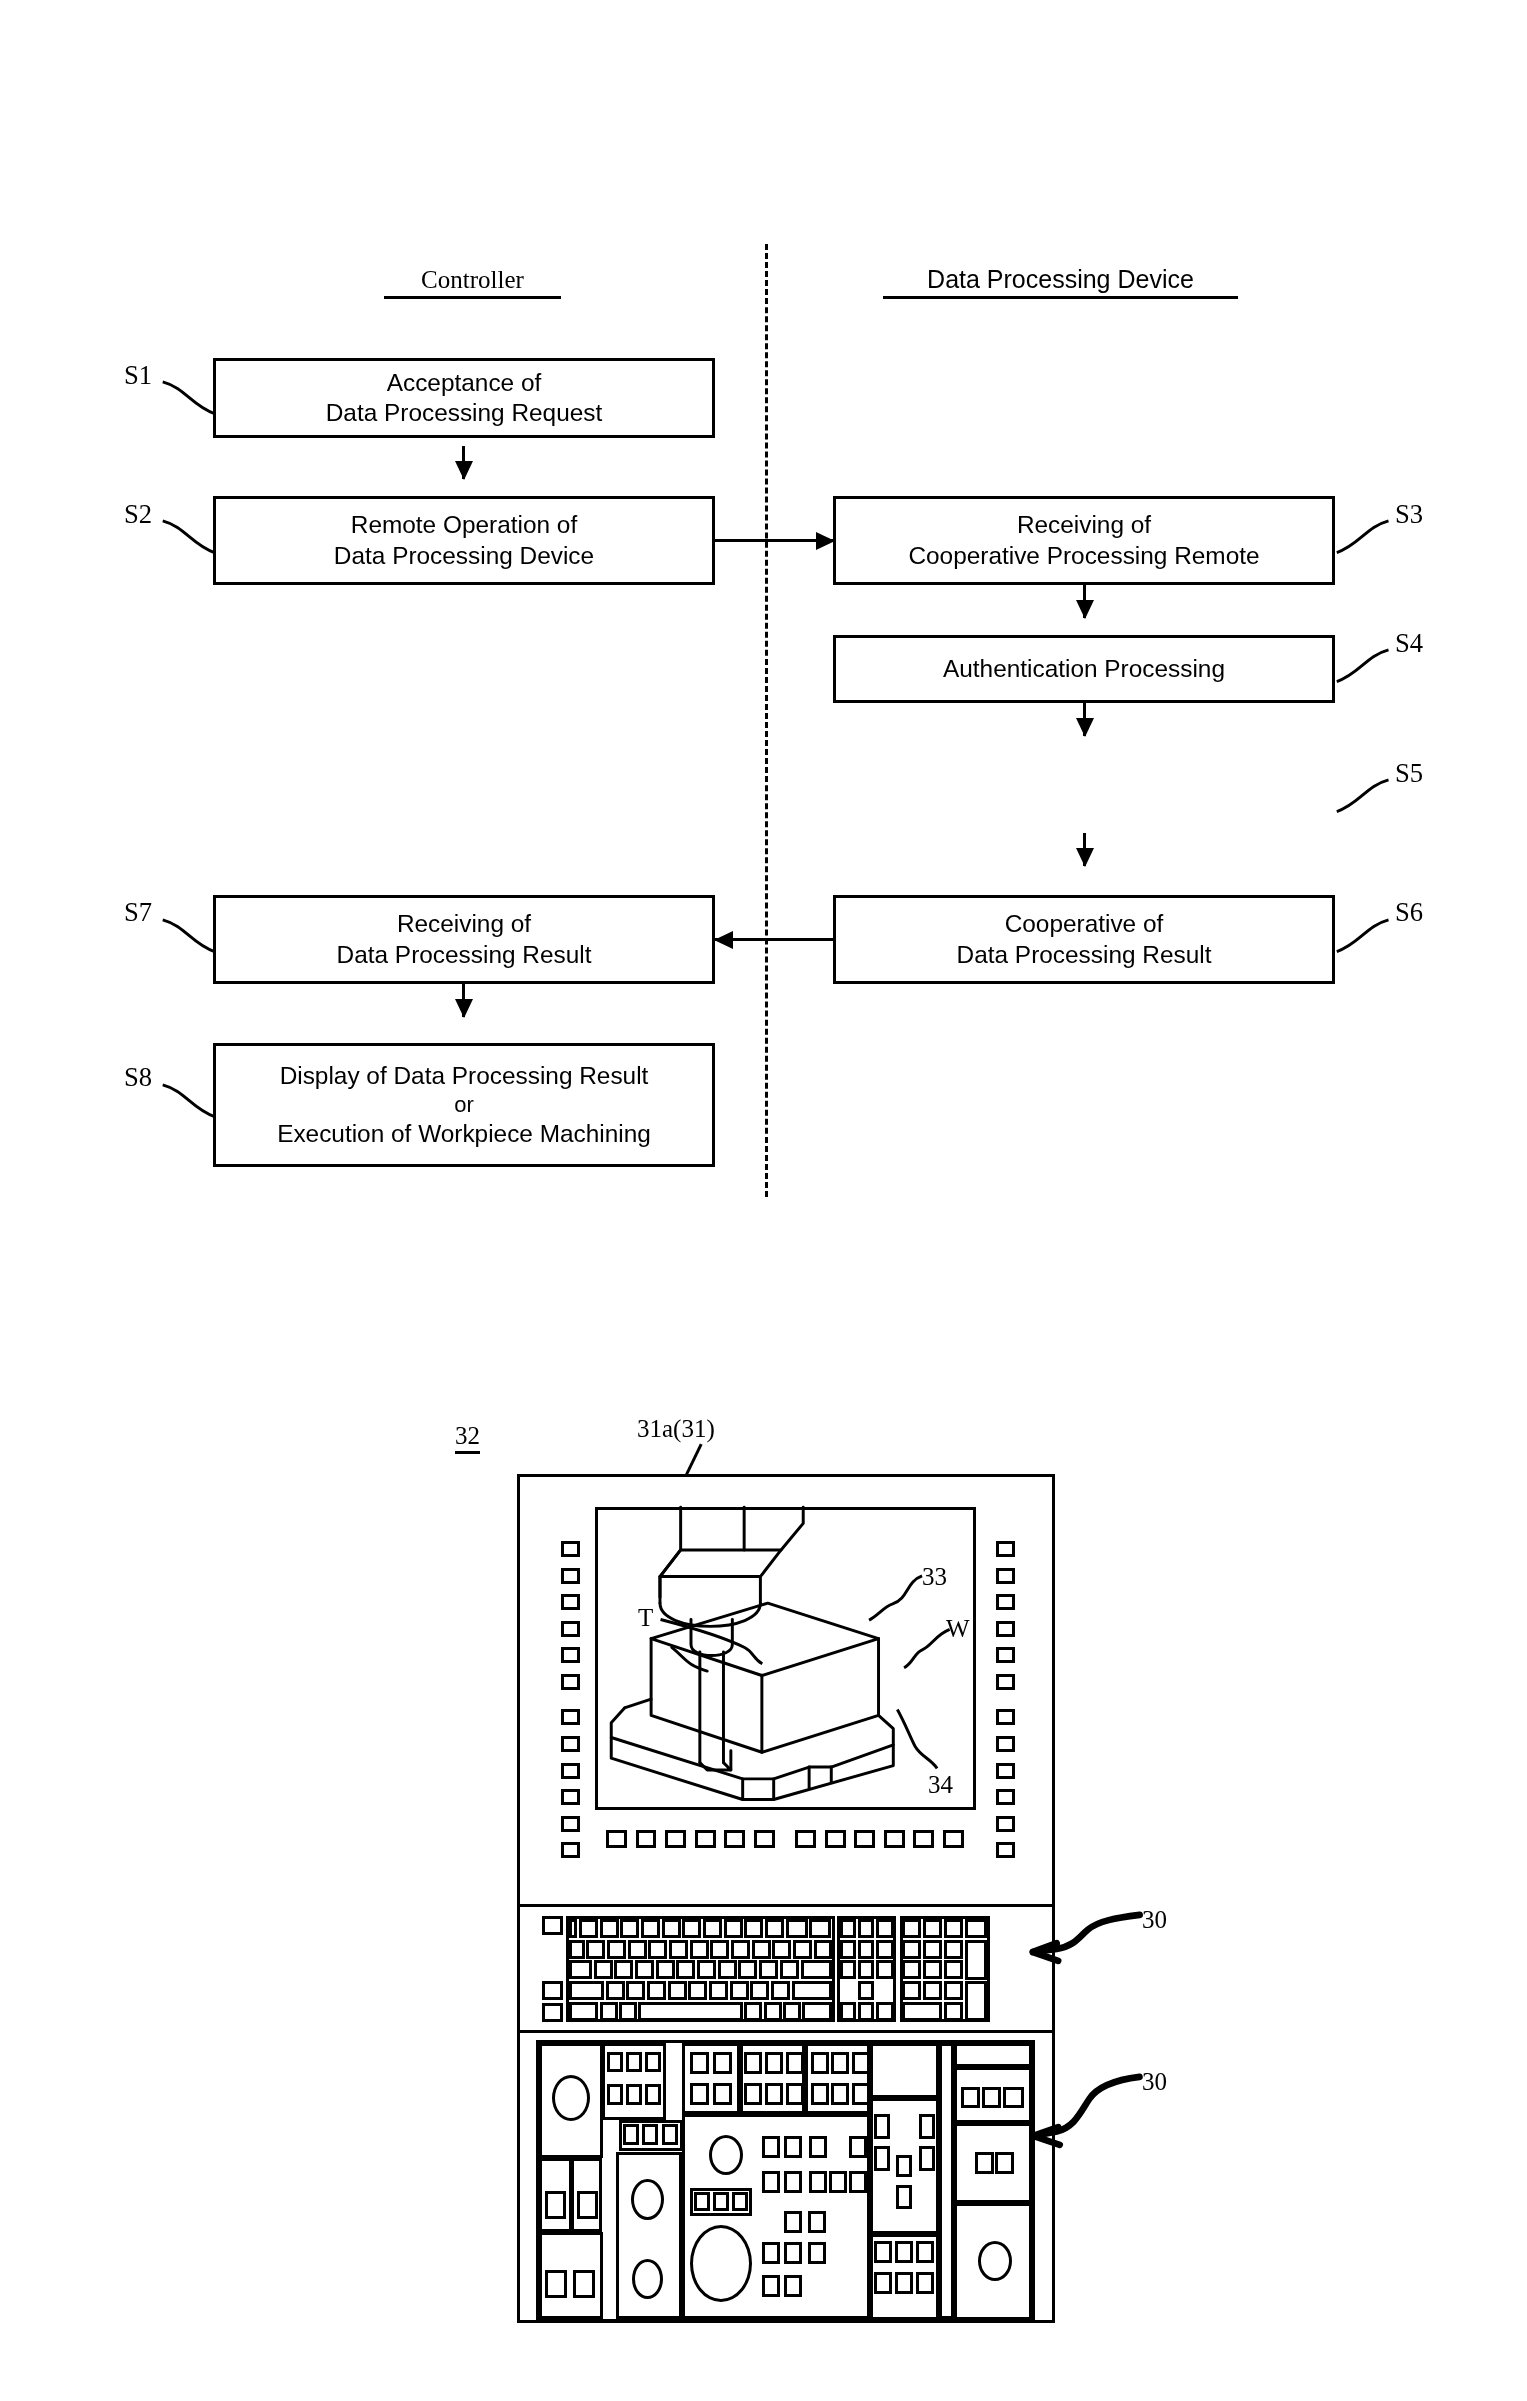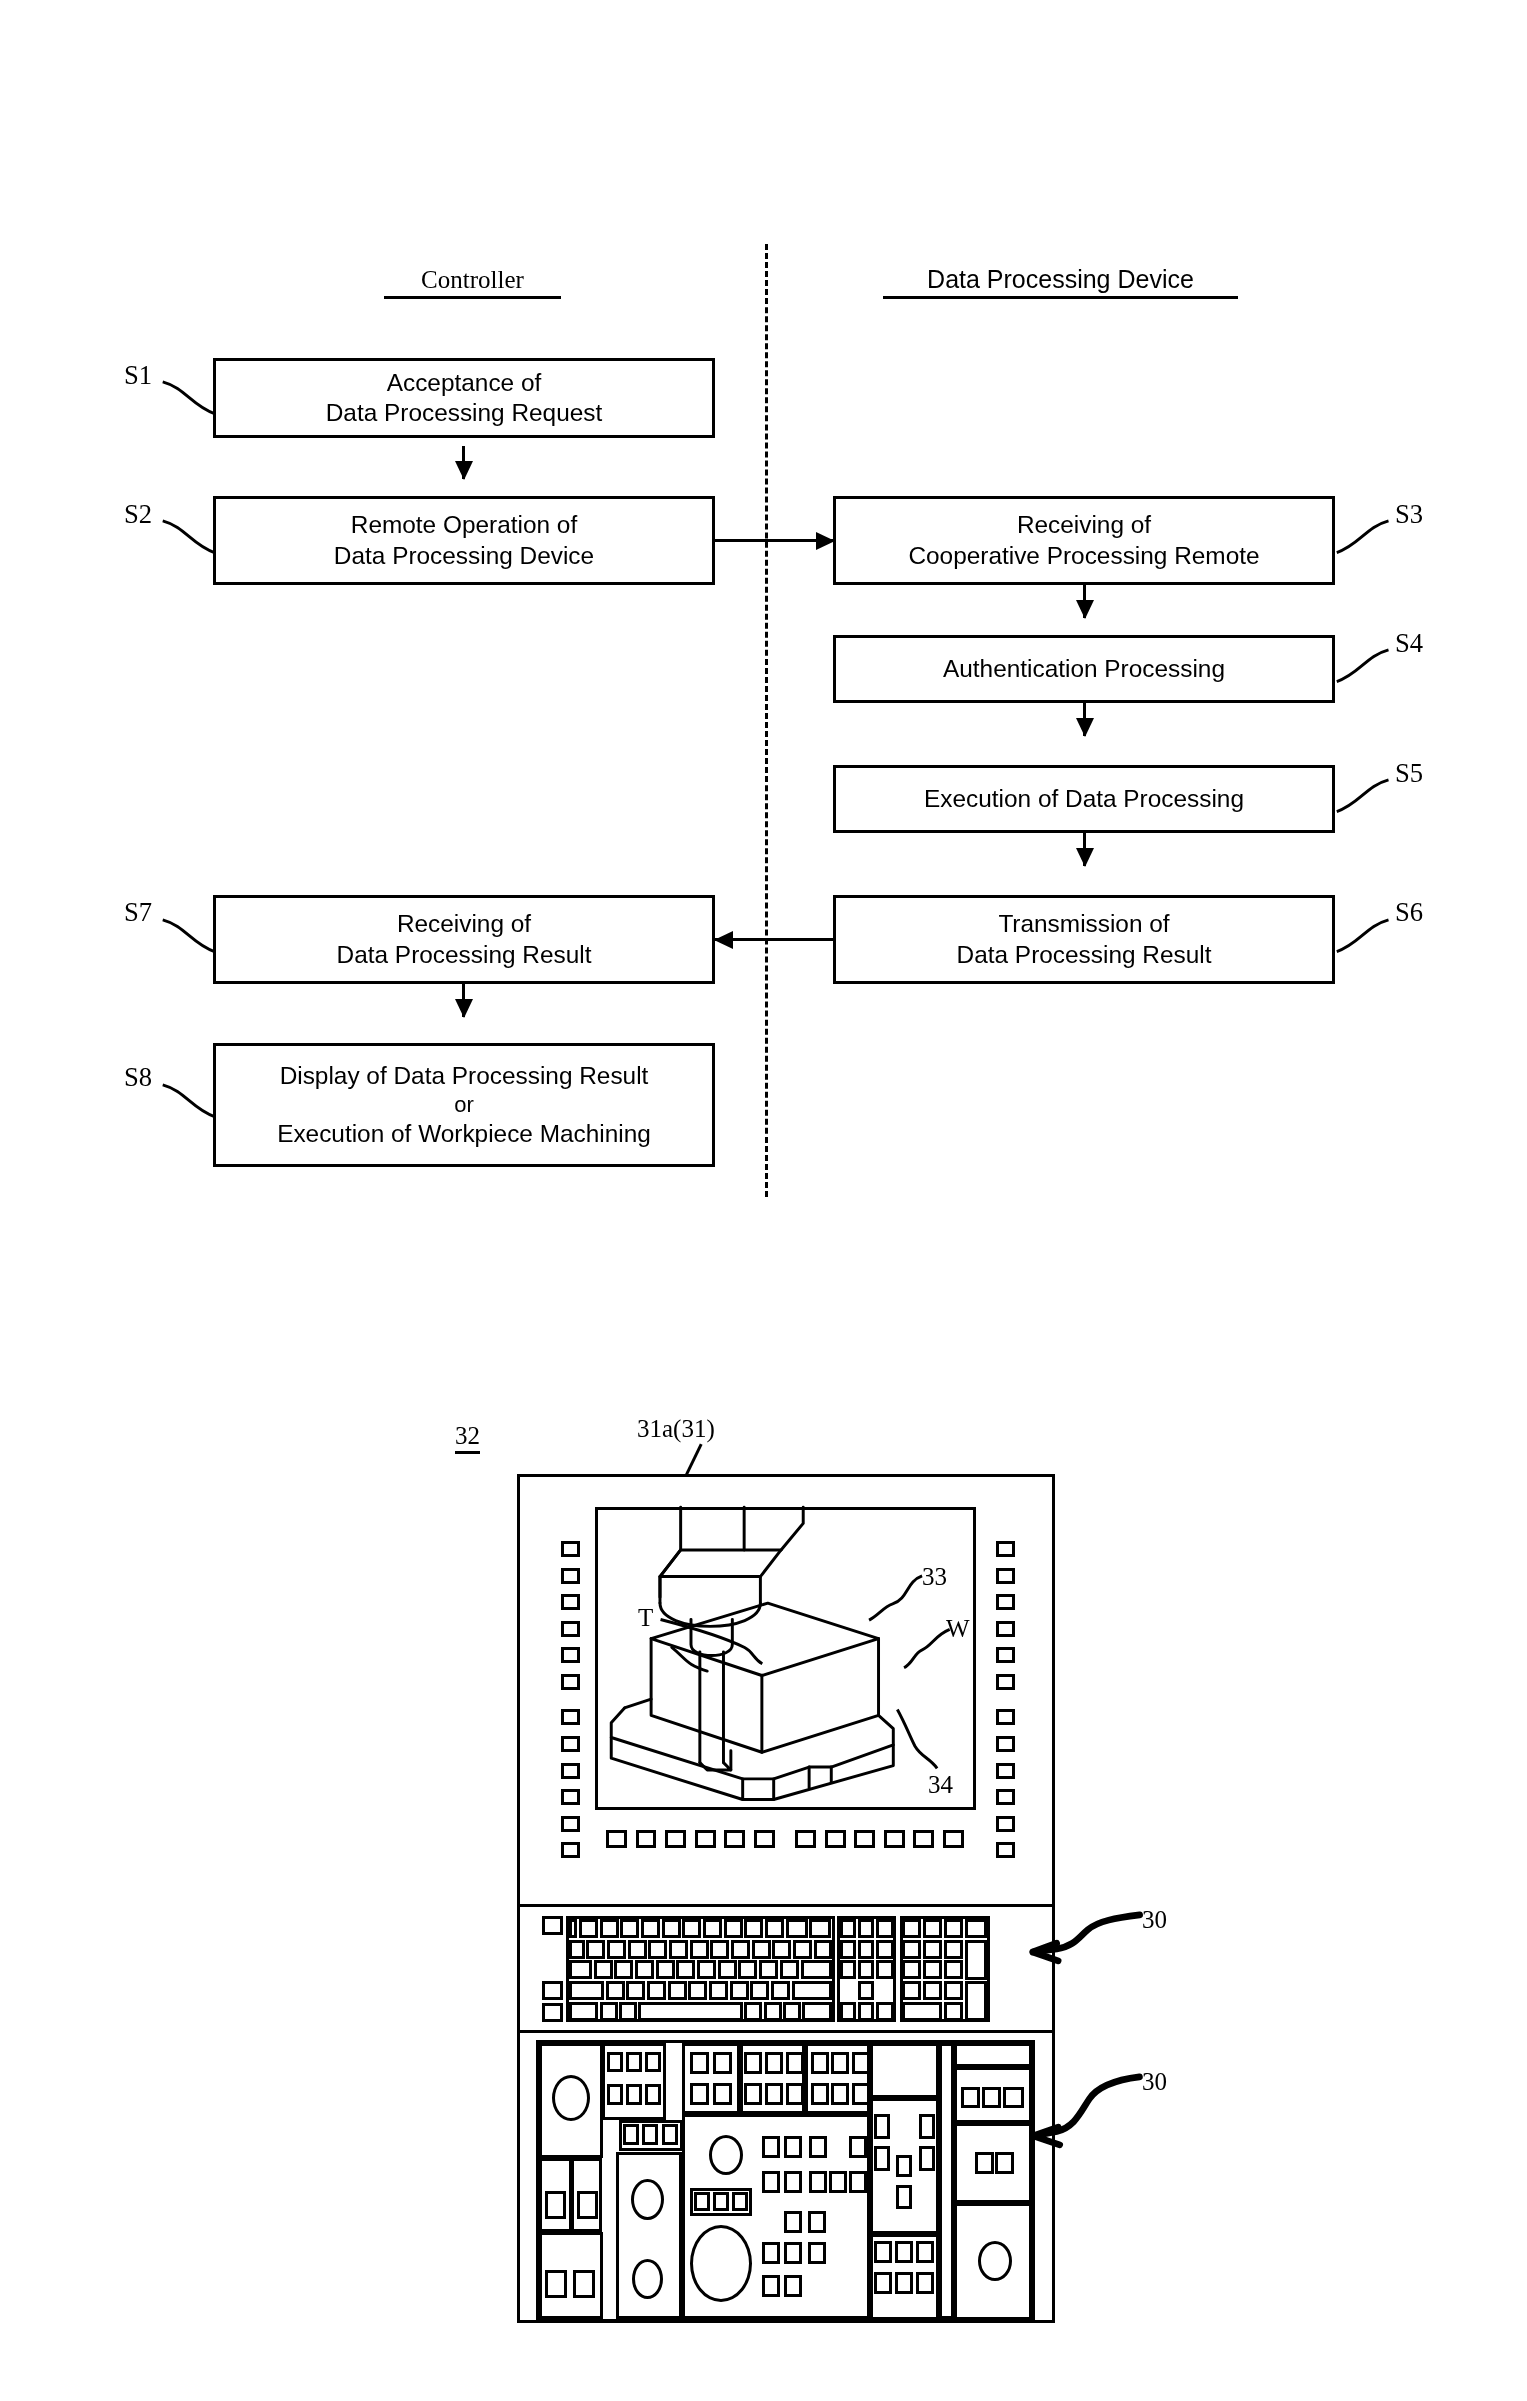--- a/index.html
+++ b/index.html
@@ -221,32 +221,29 @@
   <div class="fbox" style="left:833px; top:635px; width:502px; height:68px;">
     <span class="ln">Authentication Processing</span>
   </div>
   <div class="steplabel" style="left:1395px; top:628px;">S4</div>
   <svg class="leader" style="left:1322px; top:615px; width:133px; height:111px;" viewBox="0 0 180 150" width="133" height="111">
     <path d="M20,90 C50,80 60,55 90,47" stroke="#000" stroke-width="4" fill="none"></path>
   </svg>
 
   <div class="varrow" style="left:1083px; top:703px; height:32.5px;"></div>
 
-  <div class="fbox" style="left:833px; top:765px; width:502px; height:68px;">
-    <span class="ln">Execution of Data Processing</span>
-  </div>
   <div class="steplabel" style="left:1395px; top:758px;">S5</div>
   <svg class="leader" style="left:1322px; top:745px; width:133px; height:111px;" viewBox="0 0 180 150" width="133" height="111">
     <path d="M20,90 C50,80 60,55 90,47" stroke="#000" stroke-width="4" fill="none"></path>
   </svg>
 
   <div class="varrow" style="left:1083px; top:833px; height:32.5px;"></div>
 
   <div class="fbox" style="left:833px; top:895px; width:502px; height:89px;">
-    <span class="ln">Transmission of</span>
+    <span class="ln">Cooperative of</span>
     <span class="ln">Data Processing Result</span>
   </div>
   <div class="steplabel" style="left:1395px; top:897px;">S6</div>
   <svg class="leader" style="left:1322px; top:885px; width:133px; height:111px;" viewBox="0 0 180 150" width="133" height="111">
     <path d="M20,90 C50,80 60,55 90,47" stroke="#000" stroke-width="4" fill="none"></path>
   </svg>
 
   <div class="harrow left" style="left:715px; top:938px; width:118px;"></div>
 
   <div class="fbox" style="left:213px; top:895px; width:502px; height:89px;">

